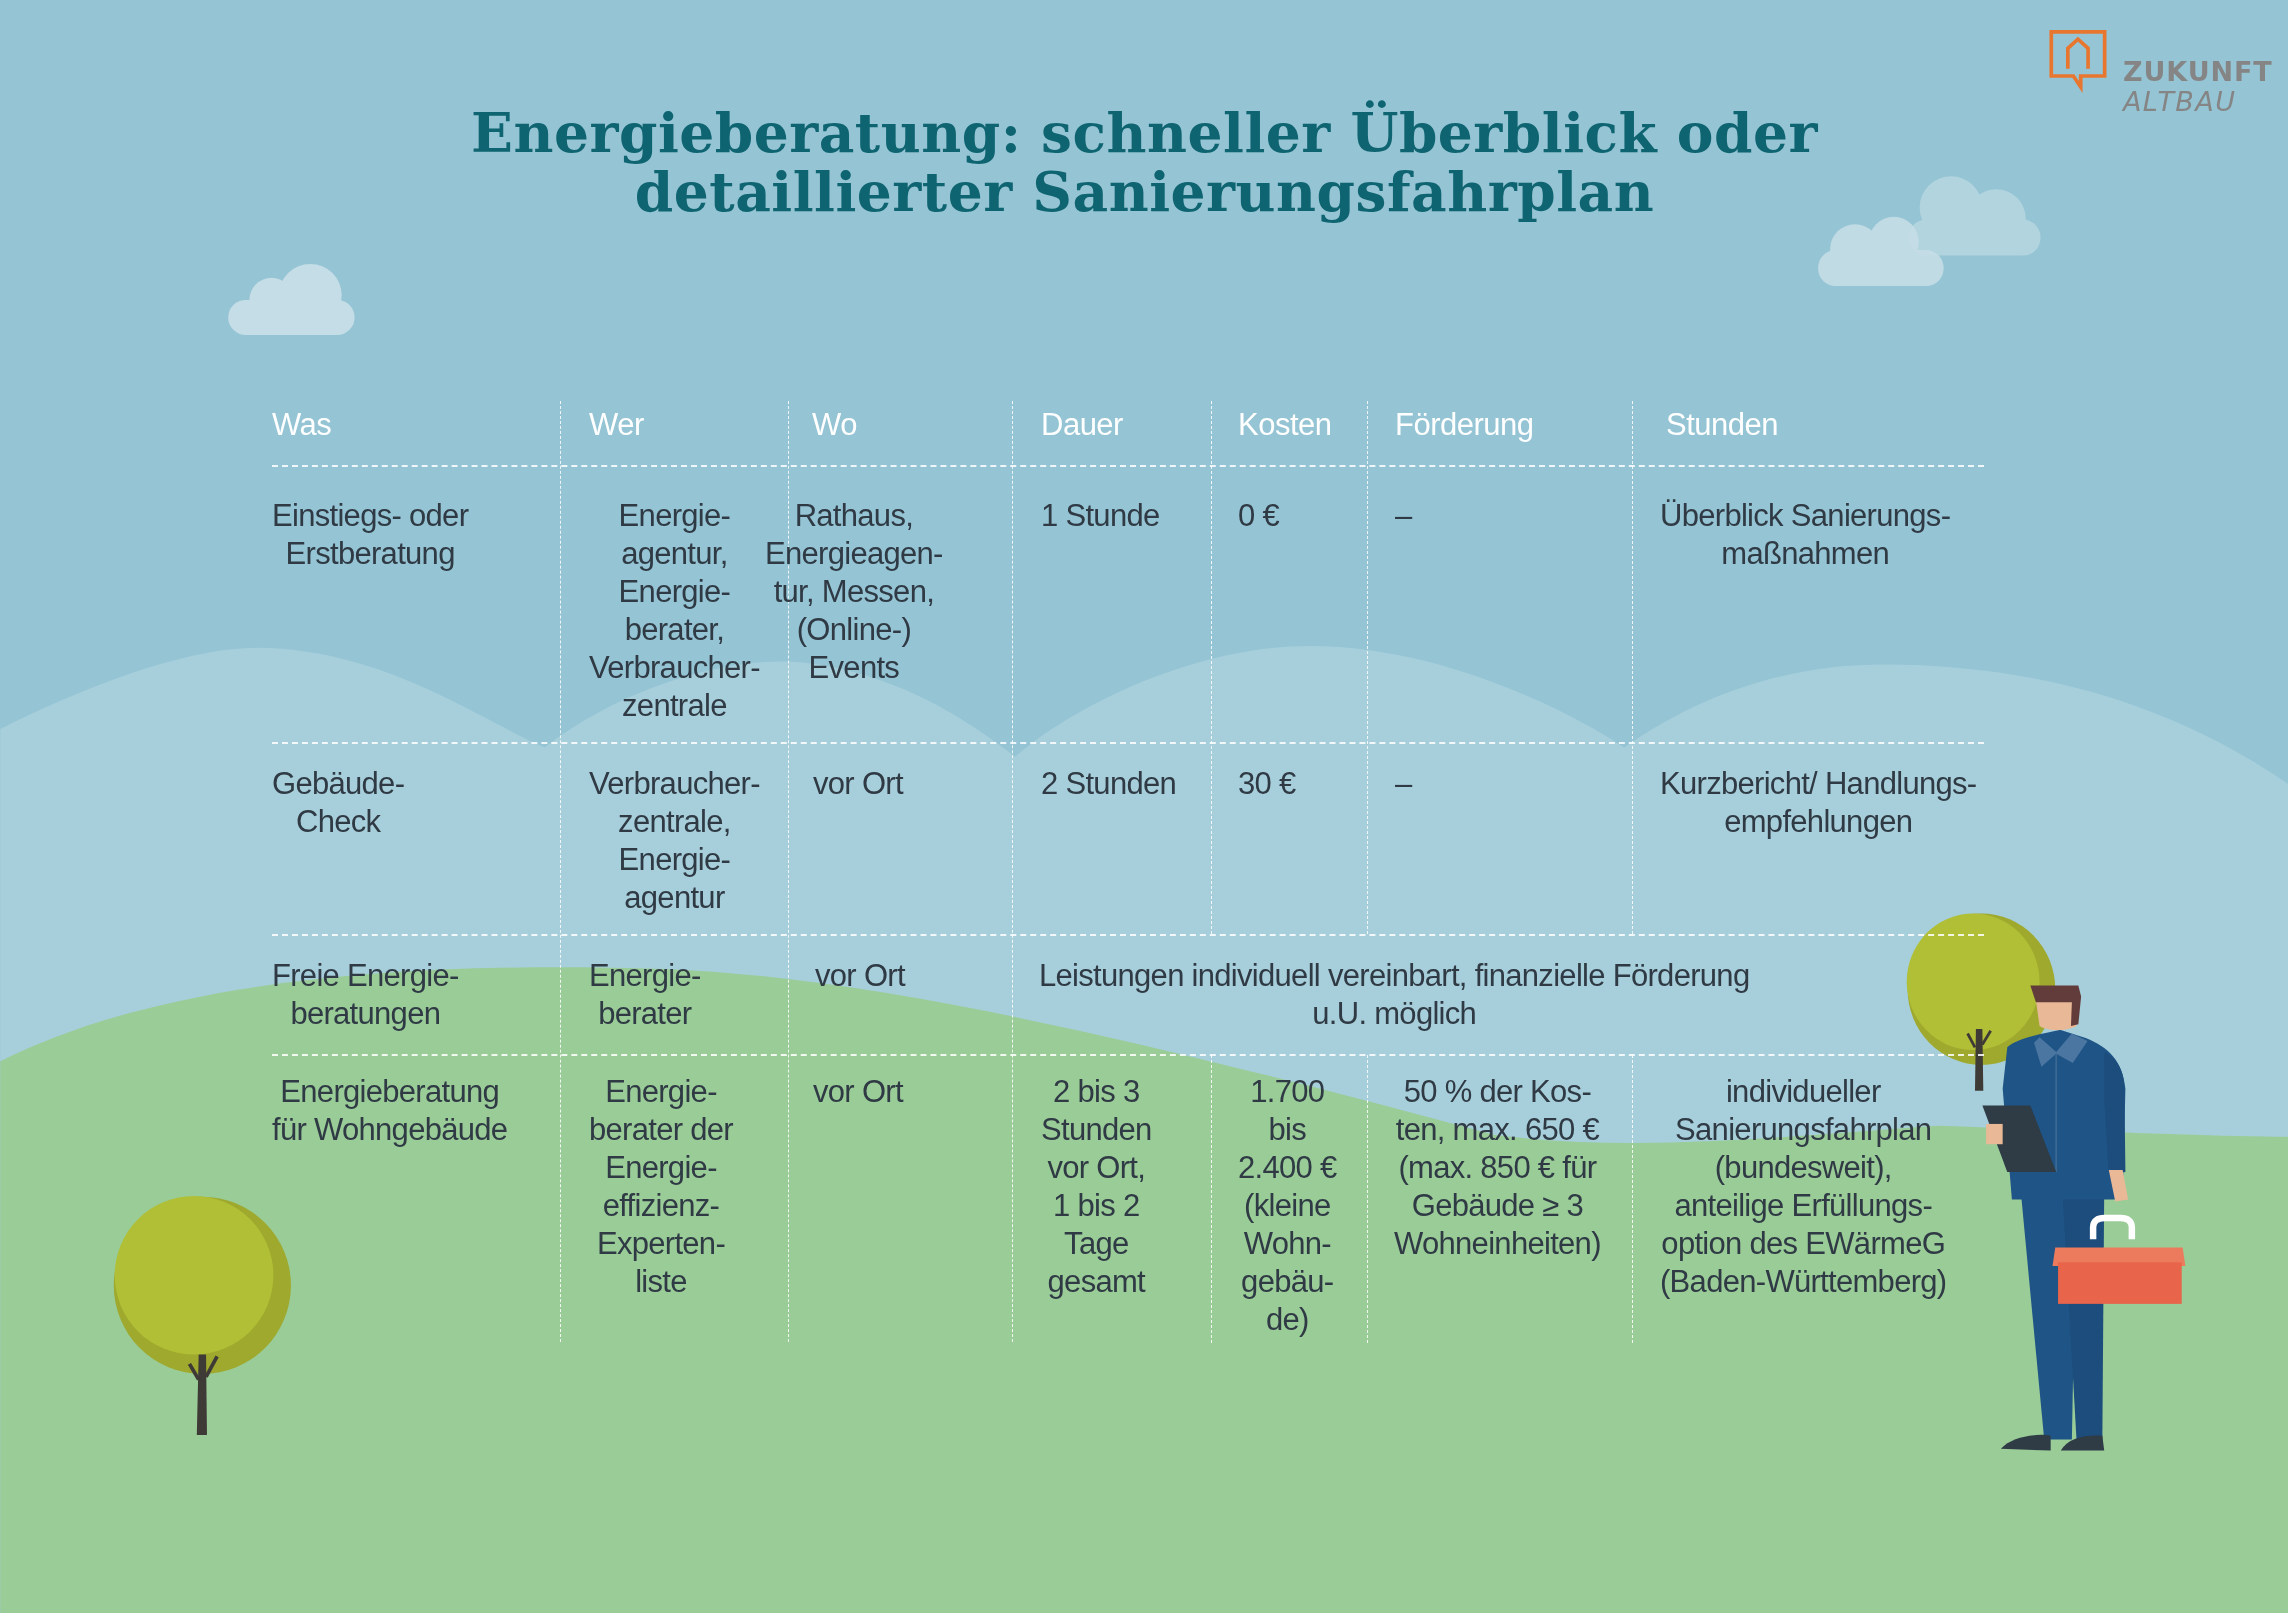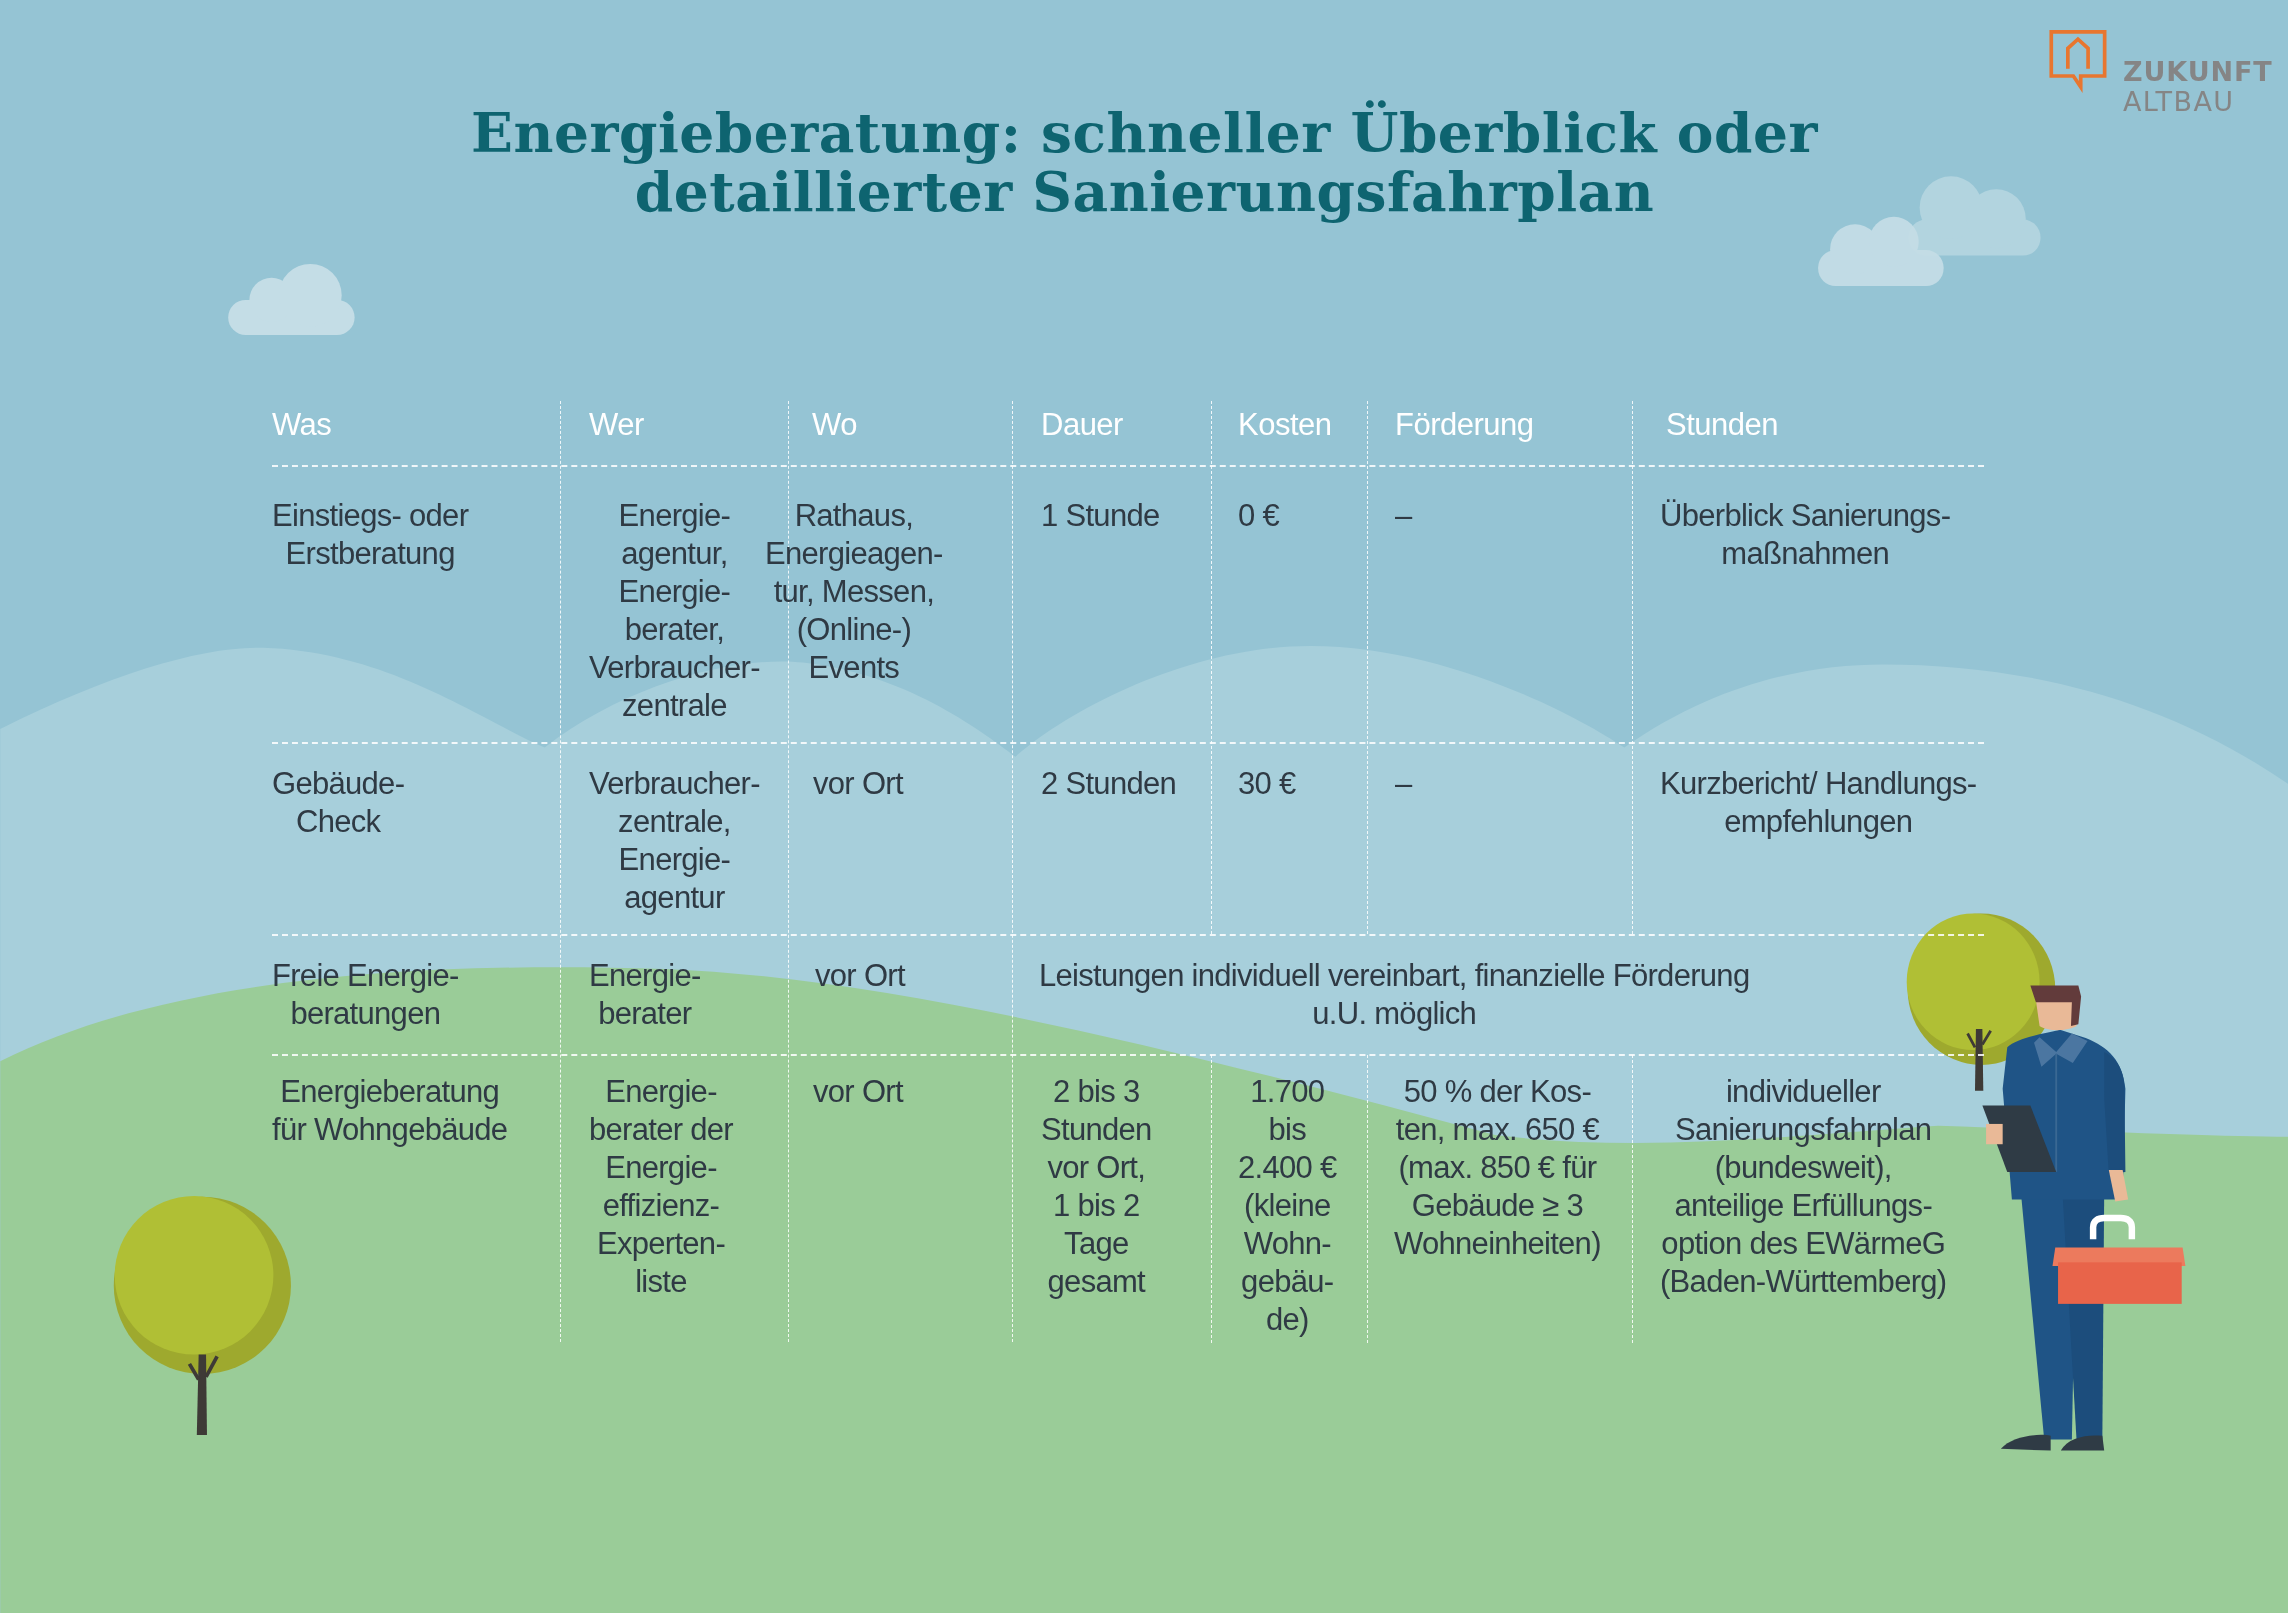--- a/index.html
+++ b/index.html
@@ -2,21 +2,21 @@
 <html style="font-size:14.8px"><head>
 <meta charset="utf-8">
 <style>
   html,body{margin:0;padding:0;}
   body{width:2289px;height:1613px;position:relative;overflow:hidden;background:#95c4d4;font-family:"Liberation Sans","DejaVu Sans",sans-serif;}
   .bg{position:absolute;left:0;top:0;width:2289px;height:1613px;}
   .title{position:absolute;left:0;width:2289px;top:103px;text-align:center;color:#0e6470;font-family:"DejaVu Serif","Liberation Serif",serif;font-weight:bold;font-size:55px;line-height:59px;letter-spacing:0.5px;}
   .logo{position:absolute;left:2047px;top:29.5px;width:222px;height:92px;}
   .logo-text{position:absolute;left:2123px;top:57px;color:#858585;font-family:"DejaVu Sans",sans-serif;font-size:27px;line-height:29.5px;}
   .logo-text .l1{font-weight:bold;letter-spacing:0.9px;}
-  .logo-text .l2{letter-spacing:1.4px;}
+  .logo-text .l2{letter-spacing:1.4px;font-style:italic;}
   .tbl{position:absolute;left:0;top:0;width:2125px;height:1613px;}
   .cell{position:absolute;color:#2f3a44;font-family:"Liberation Sans","DejaVu Sans",sans-serif;font-size:31px;line-height:38px;white-space:pre-line;letter-spacing:-0.7px;text-align:center;}
   .hdr{position:absolute;color:#ffffff;font-family:"Liberation Sans","DejaVu Sans",sans-serif;font-size:31px;line-height:37px;letter-spacing:-0.5px;top:406px;}
   .hl{position:absolute;height:0;border-top:2.8px dashed rgba(255,255,255,0.85);left:272px;width:1712px;}
   .vl{position:absolute;width:0;border-left:1.8px dashed rgba(255,255,255,0.85);}
 </style>
 </head>
 <body>
 
 <svg class="bg" viewBox="0 0 2480 1748" xmlns="http://www.w3.org/2000/svg">

